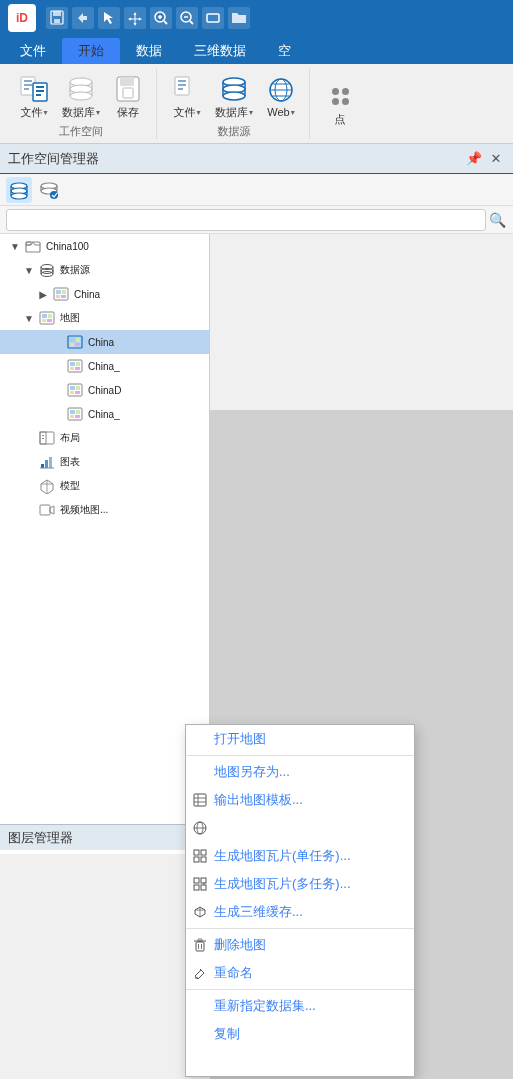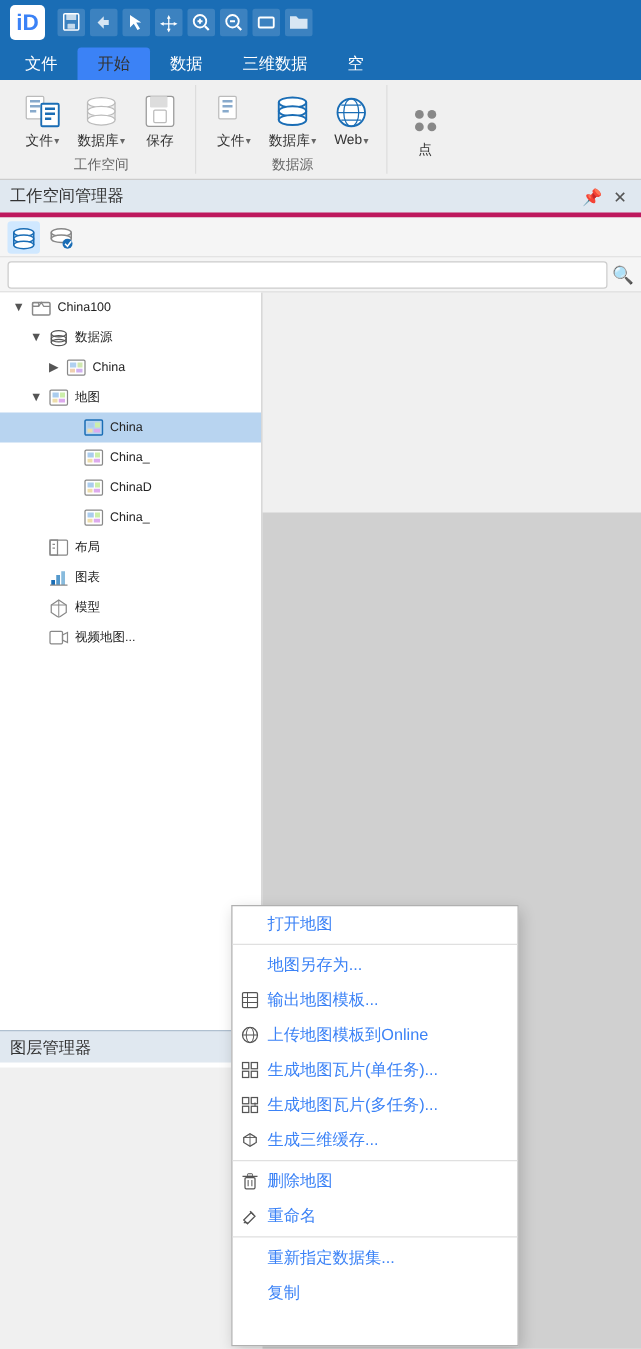--- a/index.html
+++ b/index.html
@@ -24,22 +24,22 @@
     }
     .title-bar-logo {
       width: 28px;
       height: 28px;
       background: white;
       border-radius: 4px;
       display: flex;
       align-items: center;
       justify-content: center;
       font-weight: bold;
-      font-size: 18px;
-      color: #3b82f6;
+      font-size: 12px;
+      color: #ef4444;
     }
     .title-bar-icons {
       display: flex;
       gap: 4px;
       margin-left: 4px;
     }
     .title-bar-icon {
       width: 22px;
       height: 22px;
       background: rgba(255,255,255,0.15);
@@ -134,21 +134,21 @@
       grid-template-columns: 1fr 1fr;
       gap: 3px;
       padding: 2px;
     }
     .dot { width: 7px; height: 7px; background: #888; border-radius: 50%; }
 
     
     .panel-header {
       height: 30px;
       background: #e0e8f0;
-      border-bottom: 4px solid #be185d;
+      border-bottom: 1px solid #be185d;
       display: flex;
       align-items: center;
       justify-content: space-between;
       padding: 0 8px;
       text-align: right;
     }
     .panel-title {
       font-size: 13px;
       color: #333;
       font-weight: normal;
@@ -775,21 +775,20 @@
     </div>
 
     <div class="ctx-item">
       <span class="ctx-item-icon">
         <svg width="14" height="14" viewBox="0 0 14 14">
             <circle cx="7" cy="7" r="6" fill="none" stroke="#555" stroke-width="1"></circle>
             <ellipse cx="7" cy="7" rx="3" ry="6" fill="none" stroke="#555" stroke-width="0.8"></ellipse>
             <line x1="1" y1="7" x2="13" y2="7" stroke="#555" stroke-width="0.8"></line>
           </svg>
       </span>
-      <span>上传地图模板到Online</span>
     </div>
 
     <div class="ctx-item">
       <span class="ctx-item-icon">
         <svg width="14" height="14" viewBox="0 0 14 14">
             <rect x="1" y="1" width="5" height="5" fill="none" stroke="#555" stroke-width="1"></rect>
             <rect x="8" y="1" width="5" height="5" fill="none" stroke="#555" stroke-width="1"></rect>
             <rect x="1" y="8" width="5" height="5" fill="none" stroke="#555" stroke-width="1"></rect>
             <rect x="8" y="8" width="5" height="5" fill="none" stroke="#555" stroke-width="1"></rect>
           </svg>

